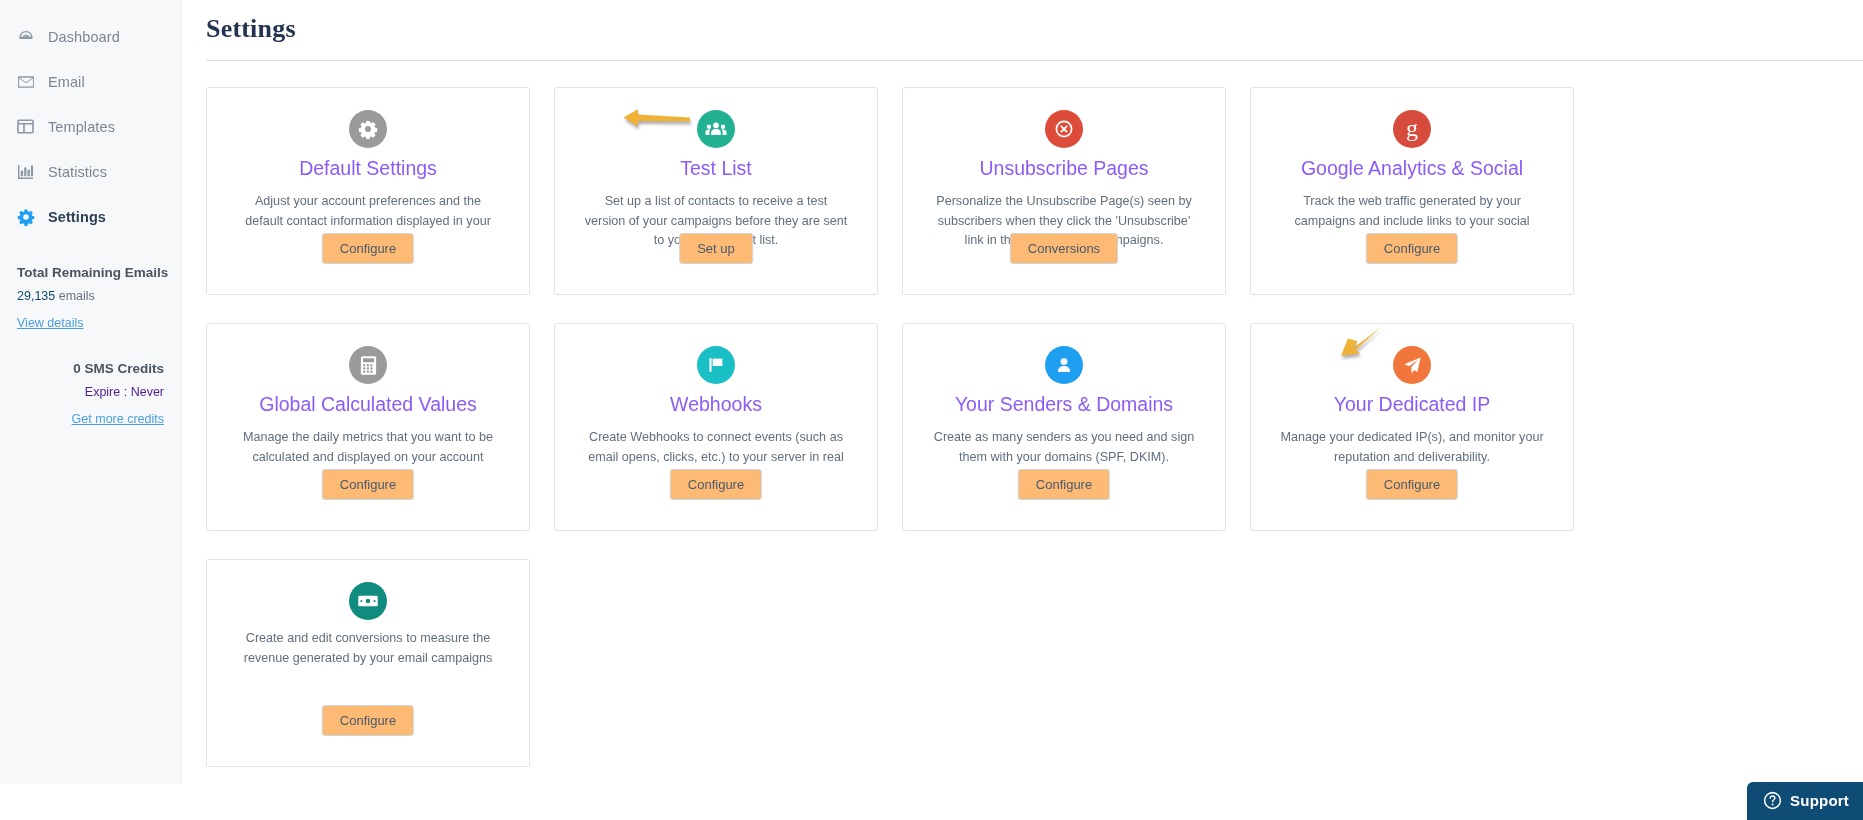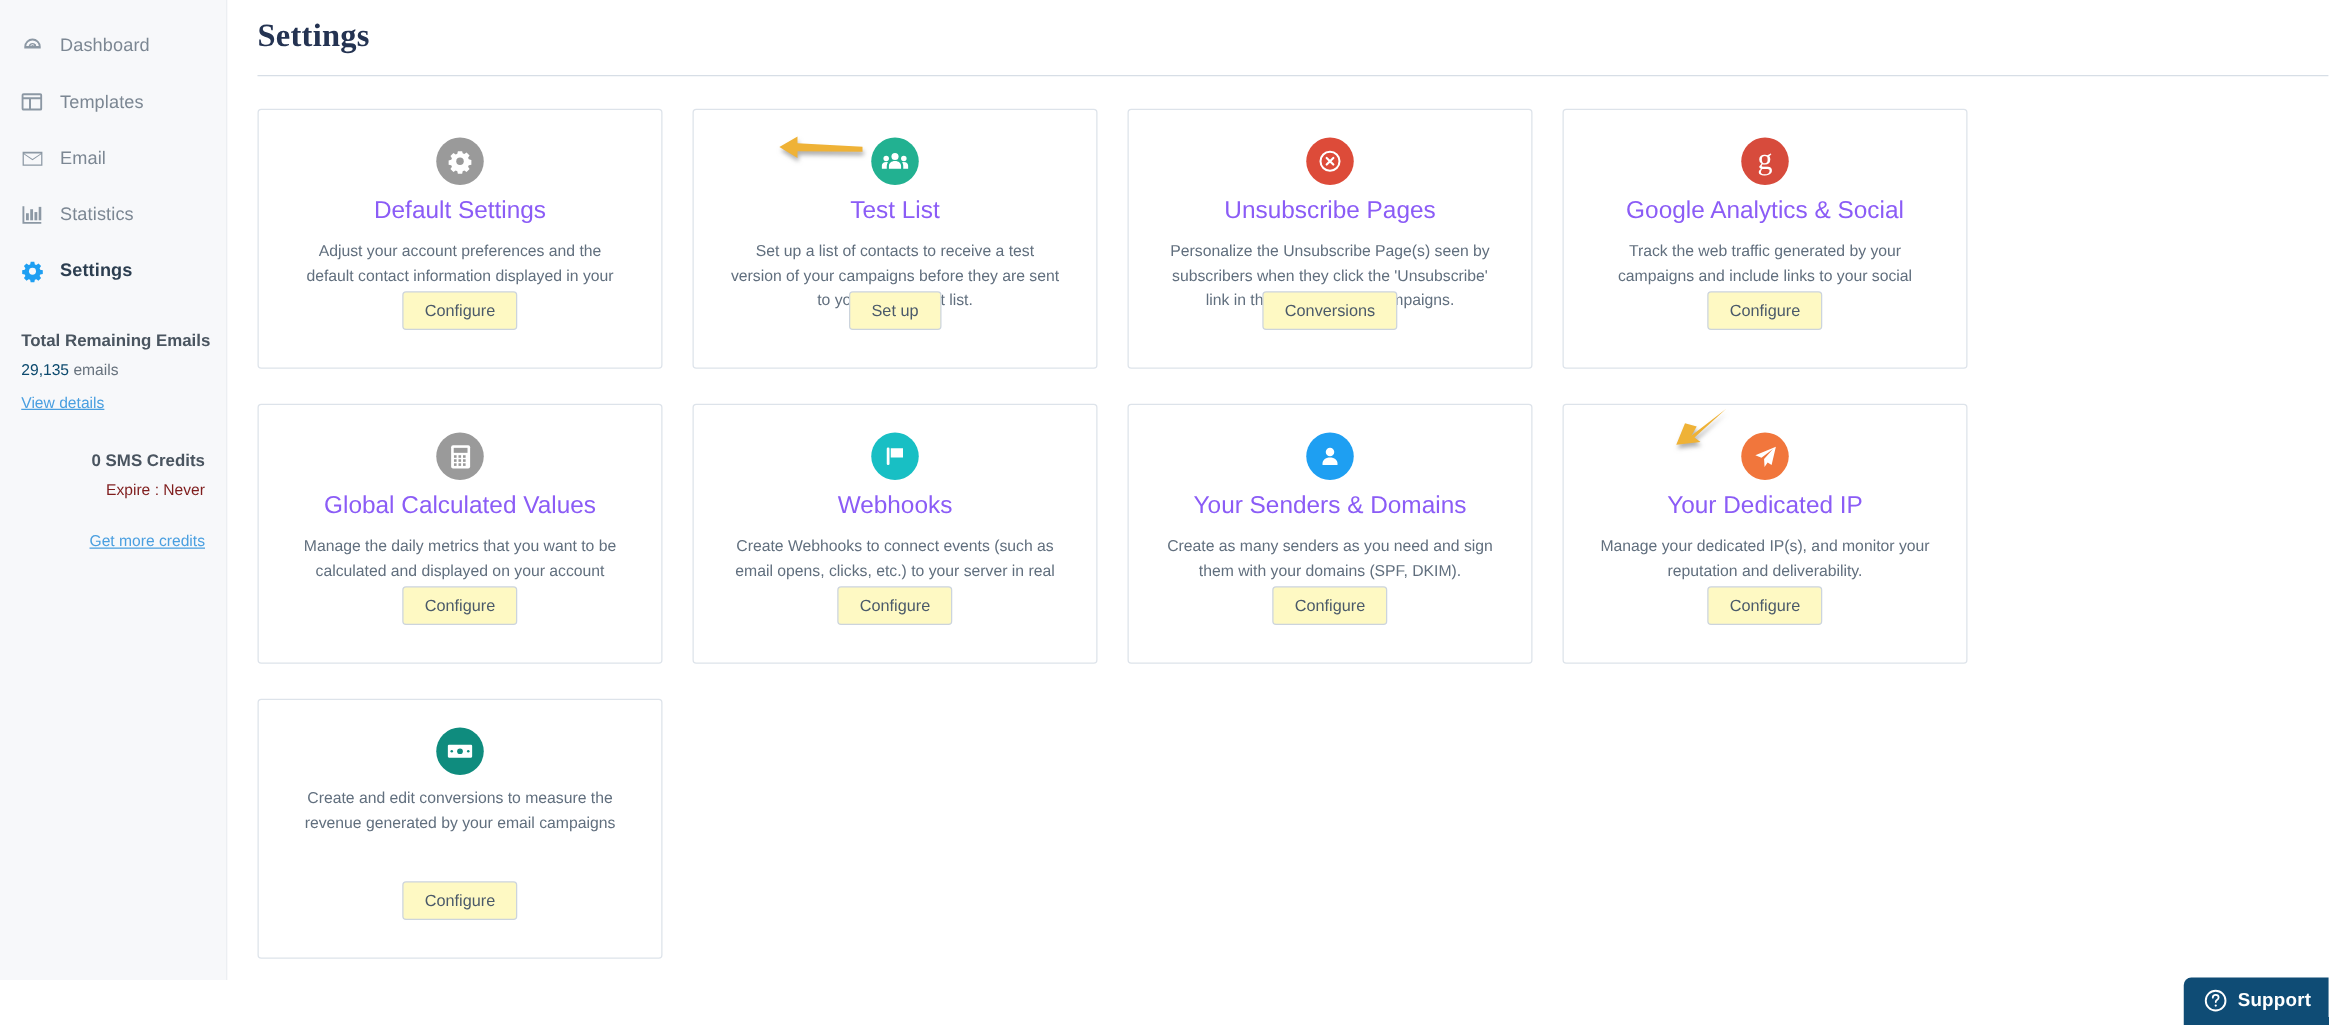--- a/index.html
+++ b/index.html
@@ -60,21 +60,21 @@
   .quota-value { font-size: 12.5px; color: #68737e; margin-bottom: 10px; }
   .quota-value b { font-weight: normal; color: #0c4a6e; }
   .quota-link {
     font-size: 12.5px;
     color: #4a9fe0;
     text-decoration: underline;
     cursor: pointer;
     display: inline-block;
   }
   .quota-block.second { padding-top: 30px; text-align: right; }
-  .quota-sub { font-size: 12.5px; color: #7f1d1d; margin-bottom: 25px; }
+  .quota-sub { font-size: 12.5px; color: #4c1d95; margin-bottom: 10px; }
 
   
   .main {
     flex: 1;
     height: 820px;
     background: #ffffff;
     padding: 0 0 0 24px;
     position: relative;
     overflow: hidden;
   }
@@ -133,21 +133,21 @@
     color: #616f7e;
     line-height: 1.55;
     padding: 0 8px;
   }
   .card-btn {
     position: absolute;
     left: 50%;
     transform: translateX(-50%);
     bottom: 30px;
     border: 1px solid #ccd4dd;
-    background: #fef9c3;
+    background: #fdba74;
     border-radius: 3px;
     padding: 7px 17px;
     font-size: 13px;
     color: #4b5a6a;
     font-family: "Liberation Sans", sans-serif;
     cursor: pointer;
     white-space: nowrap;
   }
 
   
@@ -192,37 +192,37 @@
           <path d="M10 3.2A7.3 7.3 0 002.7 10.5v1.6h14.6v-1.6A7.3 7.3 0 0010 3.2zm0 1.6a5.7 5.7 0 015.6 5h-2.2a3.5 3.5 0 00-6.8 0H4.4a5.7 5.7 0 015.6-5zm0 3.4a2 2 0 011.9 1.6H8.1A2 2 0 0110 8.2z"></path>
           <circle cx="10" cy="10.2" r="1.35"></circle>
           <path d="M10.3 9.9l3.2-2.3-2.4 3.2z"></path>
         </svg>
       </span>
       <span class="nav-label">Dashboard</span>
     </div>
 
     <div class="nav-item">
       <span class="nav-icon">
-        <svg width="17" height="15" viewBox="0 0 18 16" fill="none" stroke="currentColor" stroke-width="1.7">
-          <rect x="1" y="1.4" width="16" height="13.2" rx="1"></rect>
-          <path d="M1 5h16M7.4 5v9.6" stroke-width="1.7"></path>
-        </svg>
-      </span>
-      <span class="nav-label">Templates</span>
-    </div>
-
-    <div class="nav-item">
-      <span class="nav-icon">
         <svg width="18" height="14" viewBox="0 0 20 15" fill="currentColor">
           <path d="M1 1h18v13H1z" fill="none"></path>
           <path d="M1.2 1.2h17.6v12.6H1.2zM2.6 2.8l7.4 5 7.4-5z" fill="currentColor"></path>
           <path d="M2.3 3.5L10 8.8l7.7-5.3v9.1H2.3z" fill="#f7f8fa"></path>
         </svg>
       </span>
       <span class="nav-label">Email</span>
+    </div>
+
+    <div class="nav-item">
+      <span class="nav-icon">
+        <svg width="17" height="15" viewBox="0 0 18 16" fill="none" stroke="currentColor" stroke-width="1.7">
+          <rect x="1" y="1.4" width="16" height="13.2" rx="1"></rect>
+          <path d="M1 5h16M7.4 5v9.6" stroke-width="1.7"></path>
+        </svg>
+      </span>
+      <span class="nav-label">Templates</span>
     </div>
 
     <div class="nav-item">
       <span class="nav-icon">
         <svg width="17" height="16" viewBox="0 0 18 17" fill="currentColor">
           <path d="M1 1h1.6v13.4H17V16H1z"></path>
           <rect x="4" y="7" width="2.4" height="6"></rect>
           <rect x="7.6" y="3.6" width="2.4" height="9.4"></rect>
           <rect x="11.2" y="6" width="2.4" height="7"></rect>
           <rect x="14.8" y="1.6" width="2.2" height="11.4"></rect>

